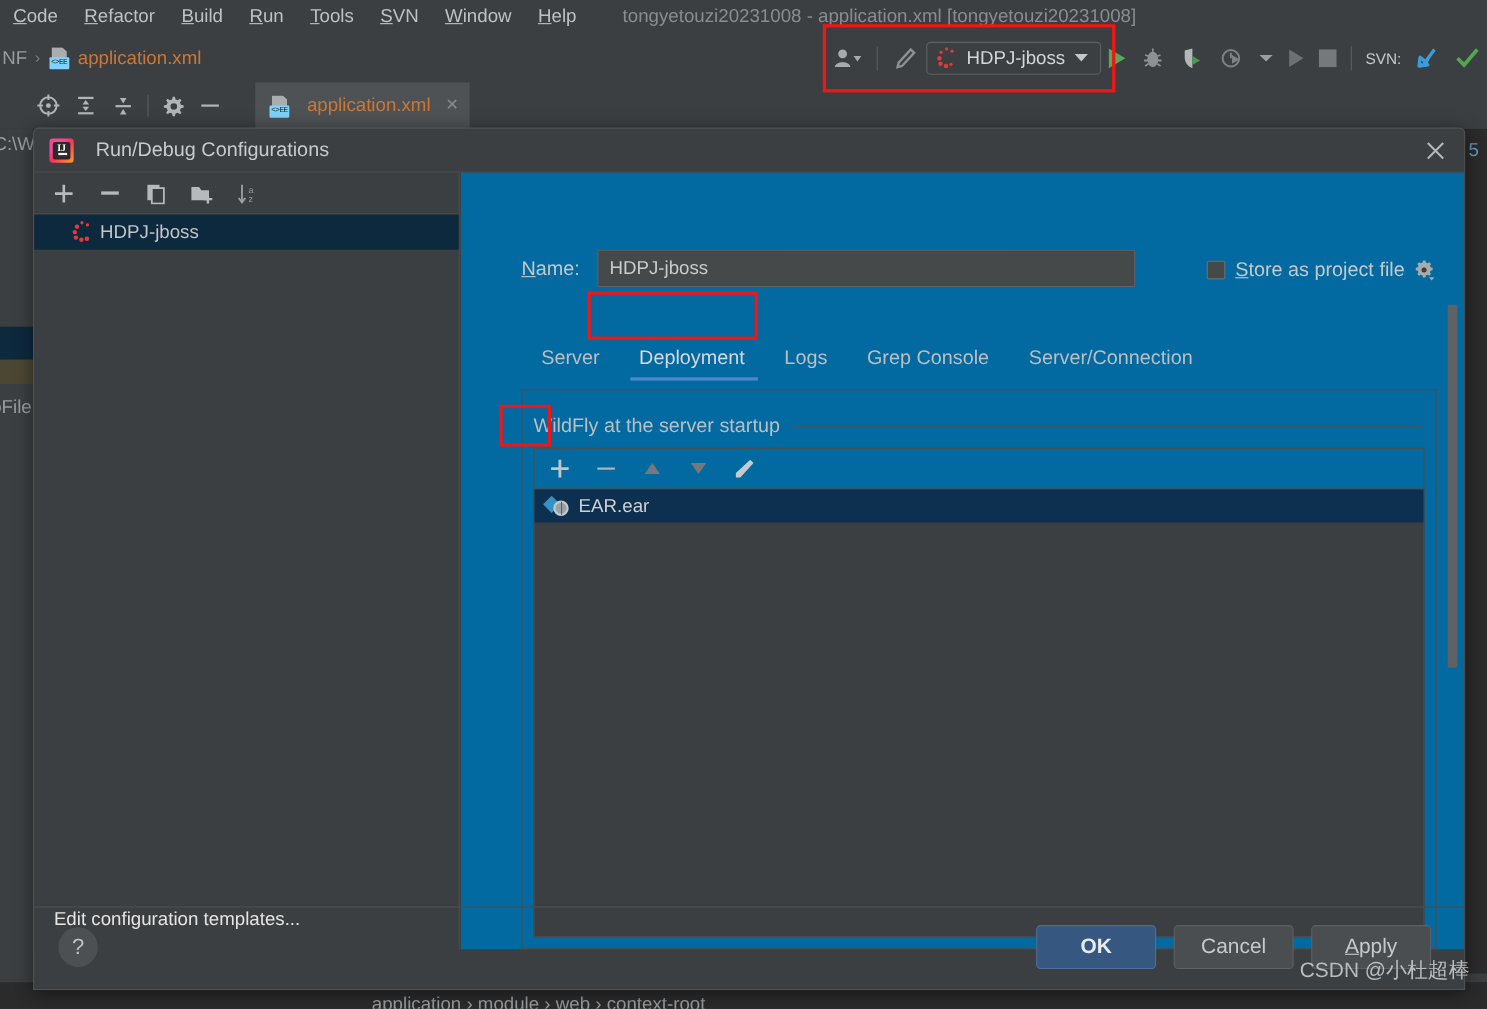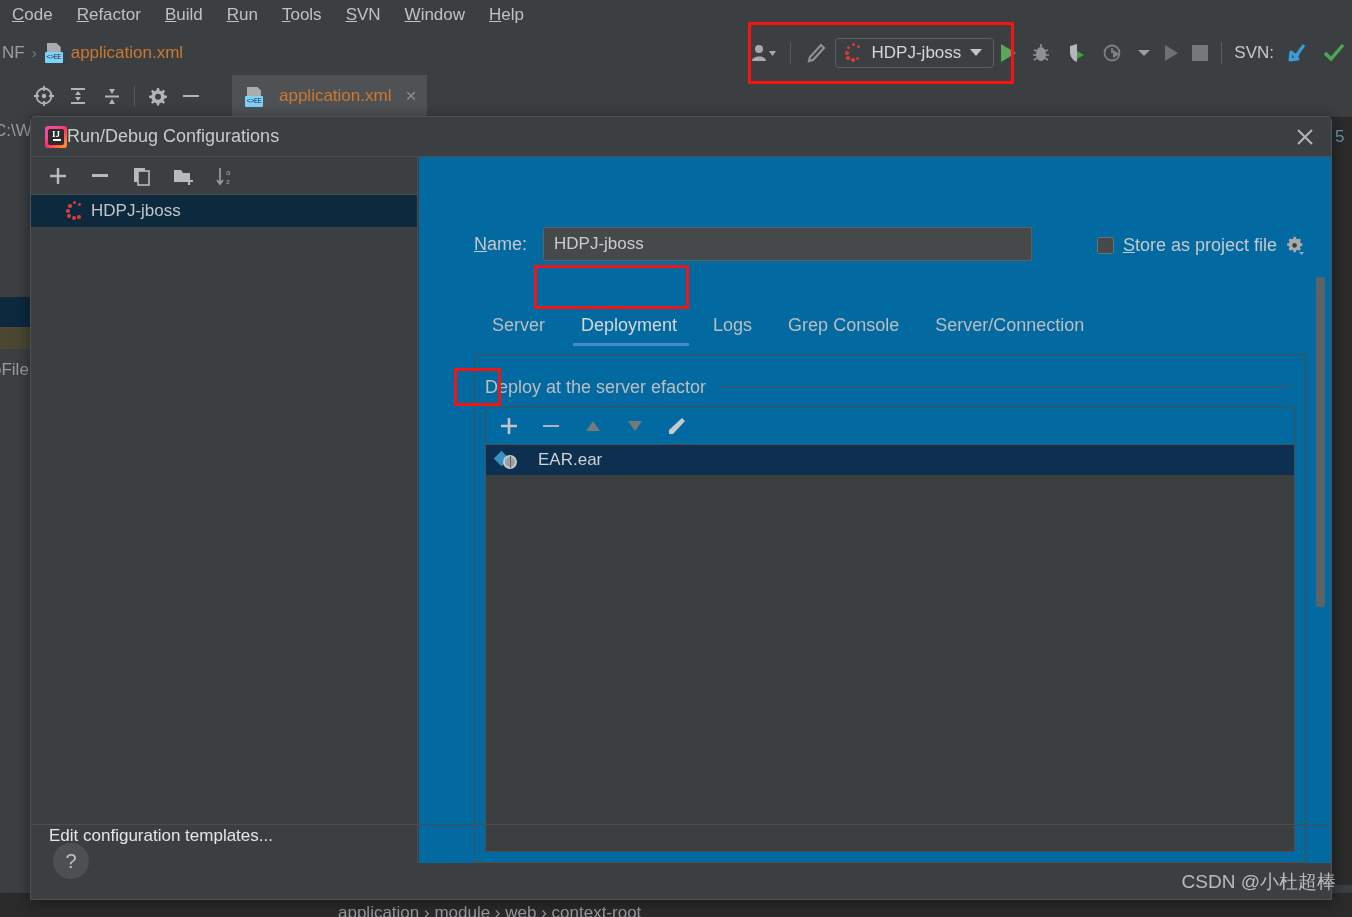--- a/index.html
+++ b/index.html
@@ -54,21 +54,21 @@
   
   .ide-toolbar {
     position: absolute; left: 0; top: 30px; width: 1352px; height: 45px;
   }
   .tb-right { position: absolute; right: 0; top: 0; height: 45px; display: flex; align-items: center; }
   .tb-btn {
     height: 45px; display: flex; align-items: center; justify-content: center;
     padding: 0 7px;
   }
   .tb-sep { width: 1px; height: 22px; background: #5a5d5f; margin: 0 6px; }
-  .svn-label { font-size: 17px; color: #c6c8ca; padding: 0 6px; }
+  .svn-label { font-size: 14px; color: #c6c8ca; padding: 0 6px; }
 
   .cfg-dropdown {
     display: flex; align-items: center; gap: 8px;
     height: 30px; padding: 0 10px 0 8px;
     border: 1px solid #5e6163; border-radius: 4px;
     background: transparent;
   }
   .cfg-name { font-size: 17px; color: #d4d6d8; white-space: nowrap; }
 
   .jboss-icon { display:inline-block; width: 20px; height: 20px; position: relative; }
@@ -124,21 +124,21 @@
     border-radius: 5px 5px 0 0;
     box-shadow: 0 3px 16px rgba(0,0,0,0.45);
     overflow: hidden;
   }
   .dlg-titlebar {
     position: relative; height: 40px; width: 100%;
     display: flex; align-items: center;
     border-bottom: 1px solid #4b4e50;
   }
   .ij-icon {
-    width: 22px; height: 22px; margin-left: 14px; margin-right: 0;
+    width: 22px; height: 22px; margin-left: 14px; margin-right: 20px;
     position: relative; border-radius: 3px; overflow: hidden;
     background: linear-gradient(135deg,#f04b9a 0%,#f04b9a 28%,#fe315d 50%,#ff9d28 100%);
   }
   .ij-icon .inner {
     position: absolute; left: 3px; top: 3px; right: 3px; bottom: 3px;
     background: #2b2b2b; border-radius: 2px;
     color: #ffffff; font-size: 9px; font-weight: bold; text-align: center; line-height: 11px;
     font-family: "Liberation Serif", serif;
   }
   .ij-icon .bar { position: absolute; left: 5px; bottom: 4px; width: 8px; height: 2px; background: #ffffff; }
@@ -226,21 +226,21 @@
   .dep-toolbar {
     position: absolute; left: 10px; top: 52px; right: 10px; height: 38px;
     border: 1px solid #4b4e50; display: flex; align-items: center; gap: 4px; padding-left: 4px;
   }
   .dep-tool { width: 38px; height: 34px; display: flex; align-items: center; justify-content: center; }
   .dep-list {
     position: absolute; left: 10px; top: 90px; right: 10px; bottom: 10px;
     border: 1px solid #4b4e50; border-top: none; background: #3c3f41;
   }
   .dep-row {
-    height: 30px; display: flex; align-items: center; gap: 20px; padding-left: 10px;
+    height: 30px; display: flex; align-items: center; gap: 8px; padding-left: 10px;
     background: #0d3050;
   }
   .dep-row-label { font-size: 17px; color: #cfd1d3; }
 
   .ear-icon { width: 22px; height: 20px; position: relative; }
   .ear-icon .dia {
     position: absolute; left: 0px; top: 3px; width: 11px; height: 11px;
     background: #3592c4; transform: rotate(45deg);
   }
   .ear-icon .globe {
@@ -315,20 +315,21 @@
     <div class="menu-items" id="menu-items">
         <div class="menu-item"><u>C</u>ode</div>
         <div class="menu-item"><u>R</u>efactor</div>
         <div class="menu-item"><u>B</u>uild</div>
         <div class="menu-item"><u>R</u>un</div>
         <div class="menu-item"><u>T</u>ools</div>
         <div class="menu-item"><u>S</u>VN</div>
         <div class="menu-item"><u>W</u>indow</div>
         <div class="menu-item"><u>H</u>elp</div>
       </div>
+    <div class="window-title">tongyetouzi20231008 - application.xml [tongyetouzi20231008]</div>
   </div>
 
   <div class="ide-breadcrumb">
     <span class="bc-text">NF</span>
     <span class="bc-sep">›</span>
     <span class="xml-icon">
       <span class="pg"></span>
         <span class="tag">&lt;&gt;EE</span>
     </span>
     <span class="bc-file">application.xml</span>
@@ -553,21 +554,21 @@
             <div class="tab">Server</div>
             <div class="tab active">Deployment</div>
             <div class="tab">Logs</div>
             <div class="tab">Grep Console</div>
             <div class="tab">Server/Connection</div>
           </div>
         <div class="tabs-underline"></div>
 
         <div class="content-box">
           <div class="group-legend">
-            <span class="txt">Deploy at the server efactor</span>
+            <span class="txt">WildFly at the server startup</span>
             <span class="rule"></span>
           </div>
 
           <div class="dep-toolbar">
             <div class="dep-tool">
               <svg width="20" height="20" viewBox="0 0 20 20">
                 <path d="M10 2 L10 18 M2 10 L18 10" stroke="#c2c5c7" stroke-width="2.6"></path>
               </svg>
             </div>
             <div class="dep-tool">
@@ -601,20 +602,25 @@
           </div>
         </div>
 
         <div class="scrollbar-track">
           <div class="scrollbar-thumb"></div>
         </div>
       </div>
 
       <div class="dlg-footer">
         <div class="help-btn">?</div>
+        <div class="footer-buttons">
+          <div class="btn primary">OK</div>
+          <div class="btn">Cancel</div>
+          <div class="btn"><u>A</u>pply</div>
+        </div>
       </div>
     </div>
   </div>
 
   <div class="annot" style="left:748px; top:22px; width:266px; height:62px;"></div>
   <div class="annot" style="left:534px; top:265px; width:155px; height:44px;"></div>
   <div class="annot" style="left:454px; top:368px; width:47px; height:38px;"></div>
 
   <div class="watermark">CSDN @小杜超棒</div>
 </div>

